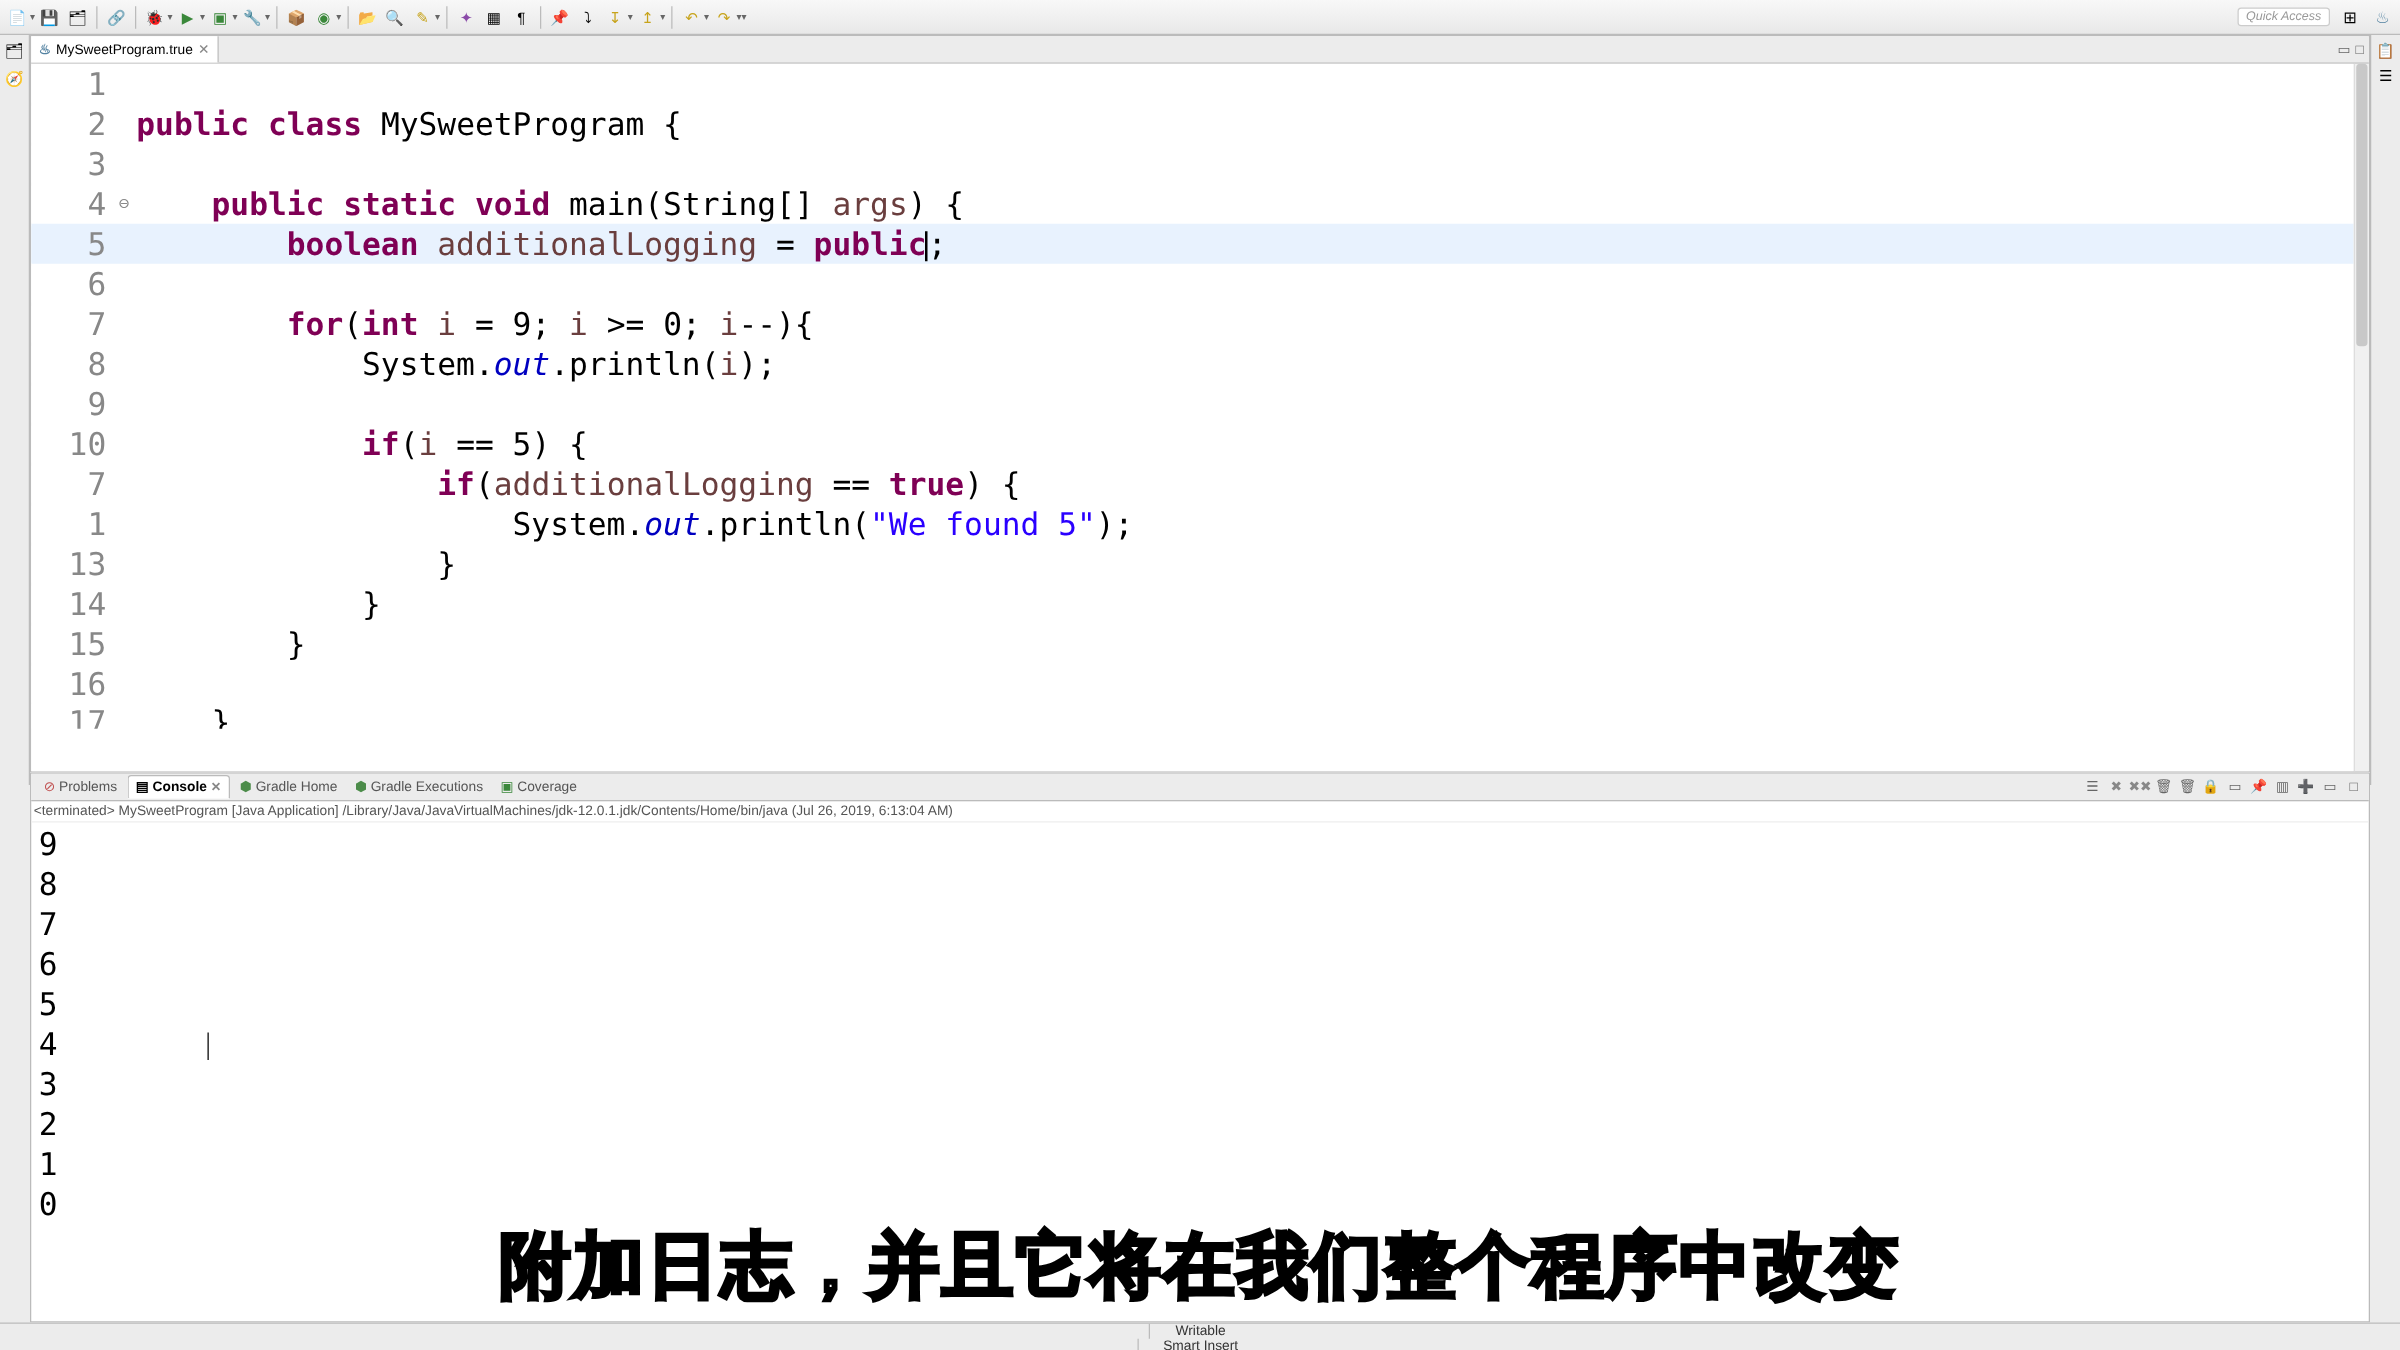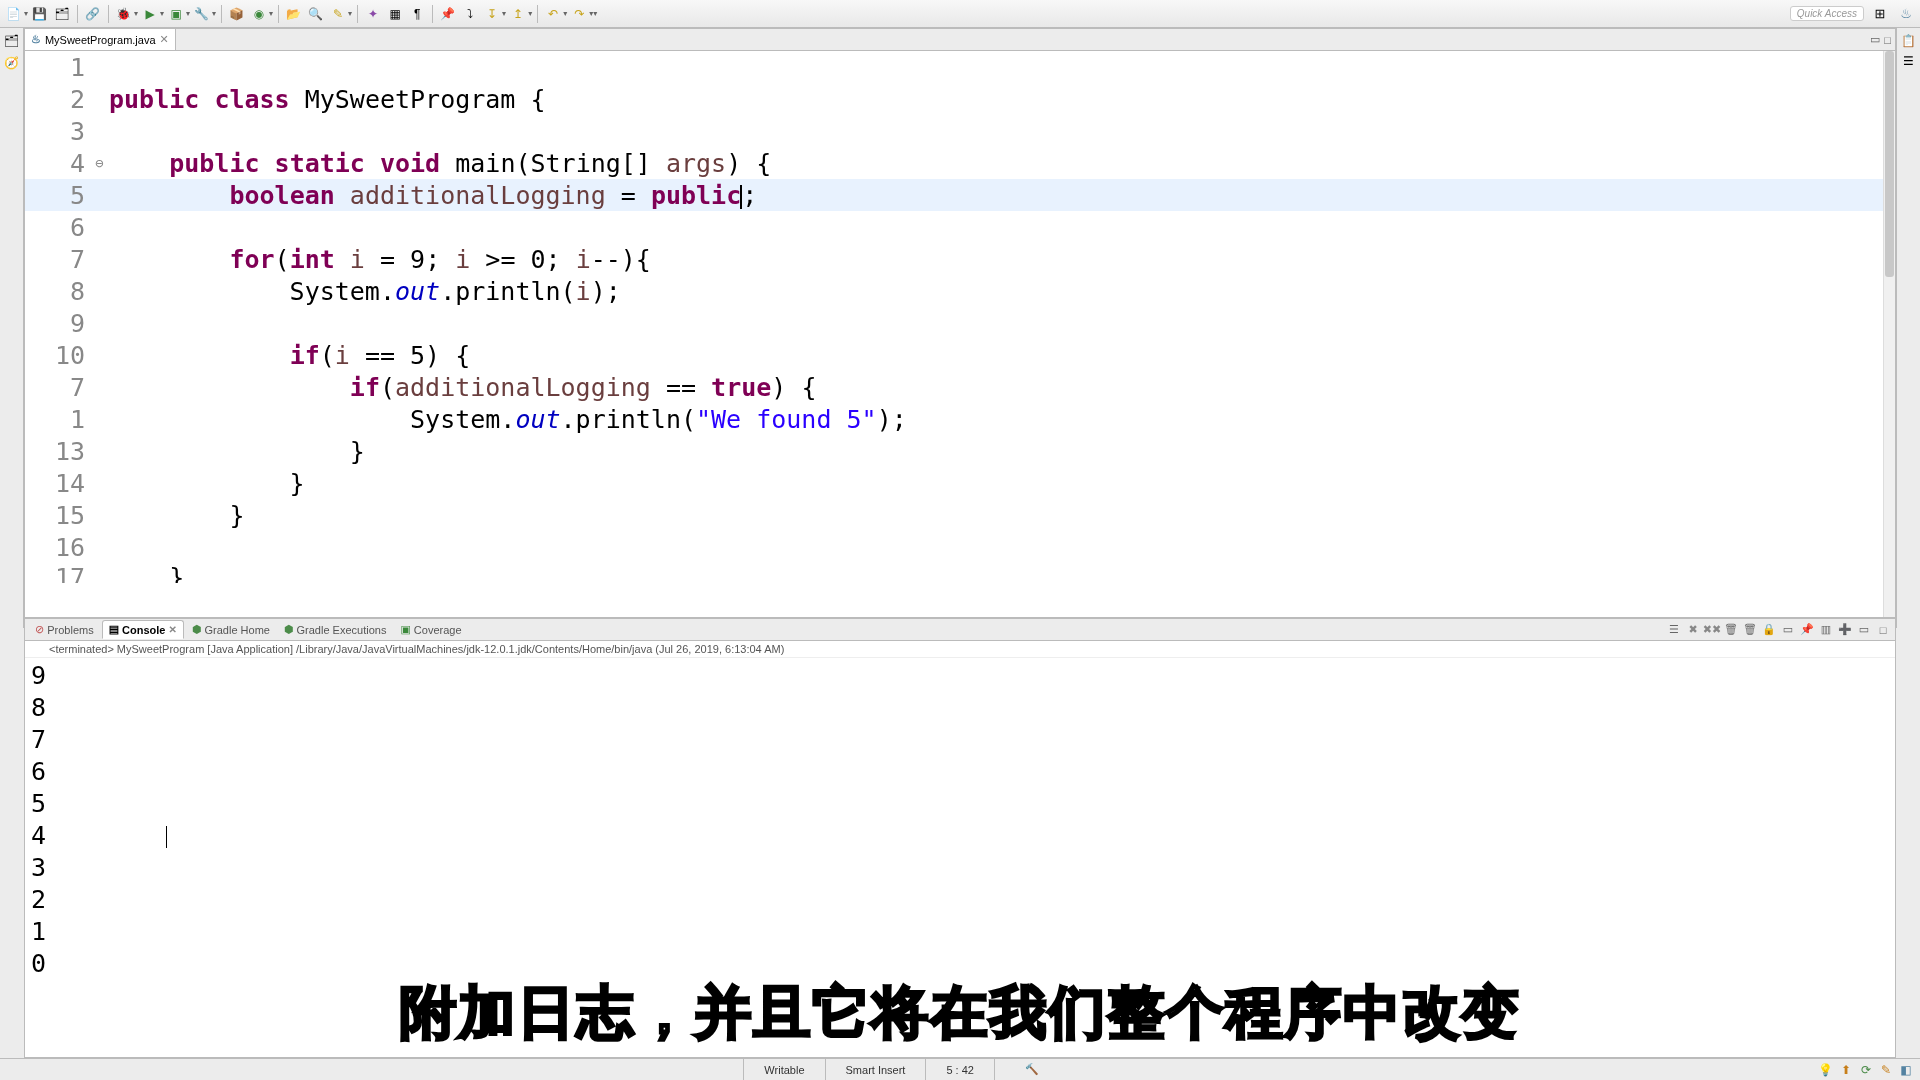--- a/index.html
+++ b/index.html
@@ -48,29 +48,29 @@
 
 
 .bottom-panel { position: absolute; left: 24px; right: 24px; top: 618px; bottom: 22px; background: #fff; border: 1px solid #bbb; }
 .bp-tabs { height: 22px; background: #ececec; border-bottom: 1px solid #bbb; display: flex; align-items: center; padding: 0 4px; gap: 2px; font-size: 11px; }
 .bp-tab { display: flex; align-items: center; gap: 3px; padding: 2px 6px; color: #555; cursor: pointer; }
 .bp-tab.active { background: #fff; border: 1px solid #bbb; border-bottom: 1px solid #fff; border-radius: 3px 3px 0 0; font-weight: bold; color: #000; }
 .bp-tab .close { color: #888; font-size: 10px; }
 .bp-tabs .bp-tools { margin-left: auto; display: flex; gap: 3px; color: #666; }
 .bp-tabs .bp-tools span { cursor: pointer; width: 16px; height: 16px; display: inline-flex; align-items: center; justify-content: center; font-size: 11px; }
 
-.bp-status { padding: 2px 24px; font-size: 11px; color: #555; border-bottom: 1px solid #eee; }
+.bp-status { padding: 2px 2px; font-size: 11px; color: #555; border-bottom: 1px solid #eee; }
 .console-body { padding: 2px 6px; font-family: Menlo, Consolas, monospace; font-size: 25px; line-height: 32px; }
 .console-body .cur { display: inline-block; width: 1px; height: 22px; background: #000; vertical-align: middle; margin-left: 120px; }
 
 
 .subtitle { position: absolute; bottom: 28px; left: 50%; transform: translateX(-50%); font-size: 57px; font-weight: 900; color: #fff; -webkit-text-stroke: 3px #000; letter-spacing: 2px; white-space: nowrap; pointer-events: none; font-family: "Hiragino Sans GB","Microsoft YaHei",sans-serif; }
 
 
-.status-bar { position: absolute; left: 0; right: 0; bottom: 0; height: 22px; background: #ececec; border-top: 1px solid #bbb; display: flex; align-items: center; font-size: 11px; color: #333; }
+.status-bar { position: absolute; left: 0; right: 0; bottom: 0; height: 22px; background: #ececec; border-top: 1px solid #bbb; display: flex; align-items: center; font-size: 11px; color: #333; flex-direction: column; }
 .status-bar .cell { border-left: 1px solid #bbb; padding: 0 20px; height: 100%; display: flex; align-items: center; }
 .status-bar .spacer { flex: 1; }
 .status-bar .icons { display: flex; gap: 4px; padding: 0 6px; }
 .status-bar .icons span { width: 16px; height: 16px; display: inline-flex; align-items: center; justify-content: center; cursor: pointer; font-size: 12px; }
 </style>
 </head>
 <body>
 
 <div class="toolbar">
   <span class="tb-btn">📄</span>
@@ -126,21 +126,21 @@
 </div>
 <div class="right-stubs">
   <span class="stub">📋</span>
   <span class="stub">☰</span>
 </div>
 
 <div class="editor-area">
   <div class="tab-bar">
     <div class="file-tab">
       <span class="j-icon">♨</span>
-      <span>MySweetProgram.java</span>
+      <span>MySweetProgram.true</span>
       <span class="close">✕</span>
     </div>
     <div class="tab-controls">
       <span>▭</span>
       <span>□</span>
     </div>
   </div>
   <div class="code-viewport" id="code-viewport">
       <div class="code-line">
         <div class="lnum">1</div>

